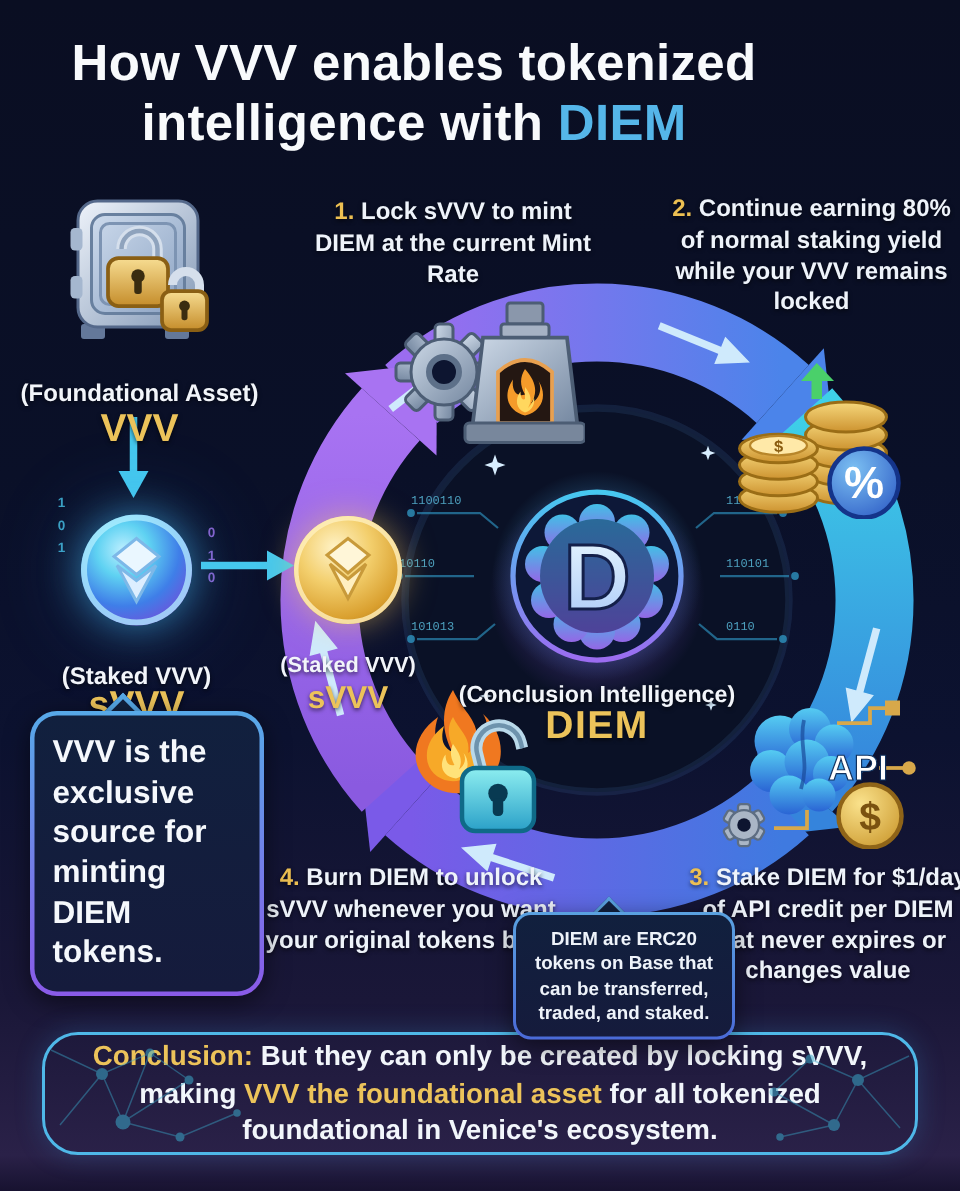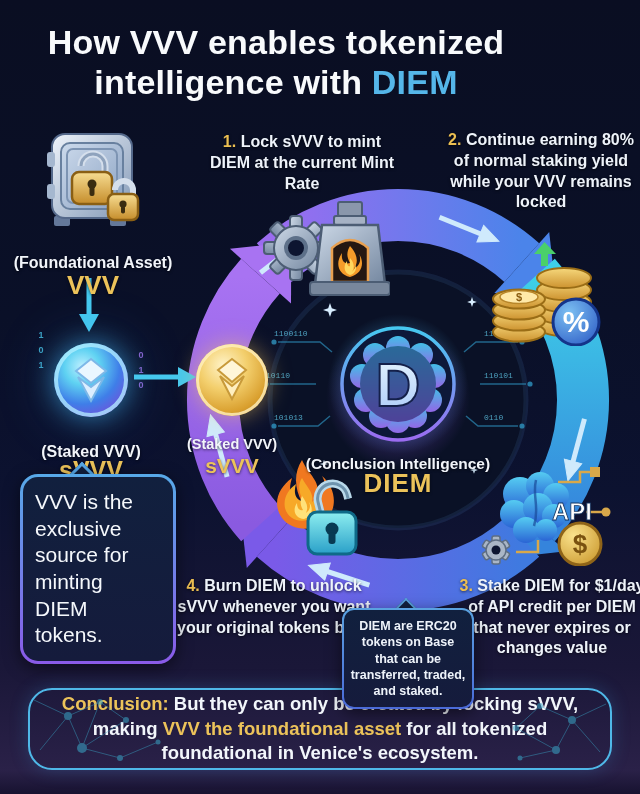--- a/index.html
+++ b/index.html
@@ -31,23 +31,23 @@
   .svvv-sub{left:16px;top:443px;width:150px;font-size:16px;}
   .gold-label{left:186px;top:412px;width:92px;font-size:21px;}
   .gold-sub{left:172px;top:436px;width:120px;font-size:14.5px;}
   .vbits{position:absolute;z-index:3;writing-mode:vertical-rl;text-orientation:upright;font-size:9px;font-weight:700;letter-spacing:5px;opacity:.8;}
   
   .bubble{position:absolute;z-index:7;}
   .bubble .frame{padding:3px;border-radius:18px;background:linear-gradient(180deg,#57a9e8,#8a5ae8);box-shadow:0 4px 16px rgba(0,0,0,.5);}
   .bubble .inner{background:linear-gradient(180deg,#11203e,#151b3c);border-radius:15px;}
   .bubble .pointer{position:absolute;width:17px;height:17px;background:#11203e;border-left:3px solid #57a9e8;border-top:3px solid #57a9e8;transform:rotate(45deg);z-index:-1;}
   .callout{left:20px;top:474px;width:156px;}
-  .callout .inner{padding:12px 12px;font-size:21px;font-weight:400;color:#f5f8fc;line-height:1.27;text-align:left;}
+  .callout .inner{padding:12px 12px;font-size:21px;font-weight:700;color:#f5f8fc;line-height:1.27;text-align:left;}
   .callout .pointer{left:52px;top:-8px;}
-  .note{left:342px;top:608px;width:132px;}
+  .note{left:342px;top:608px;width:148px;}
   .note .frame{padding:2px;border-radius:12px;background:linear-gradient(180deg,#5aa2e0,#4a6ad8);}
   .note .inner{padding:8px 6px;font-size:12.5px;font-weight:700;text-align:center;border-radius:10px;line-height:1.3;}
   .note .pointer{left:56px;top:-7px;width:14px;height:14px;border-width:2px;border-color:#5aa2e0;}
   
   .ring{position:absolute;left:178px;top:180px;width:440px;height:440px;z-index:1;}
   .icon{position:absolute;z-index:3;}
   .step{position:absolute;text-align:center;font-size:16px;font-weight:600;color:#eef3fa;line-height:1.3;z-index:6;text-shadow:0 1px 3px rgba(0,0,0,.6);}
   .step .num{color:#ecbf52;font-weight:800;}
   .step1{left:203px;top:132px;width:198px;}
   .step2{left:445px;top:130px;width:192px;}

